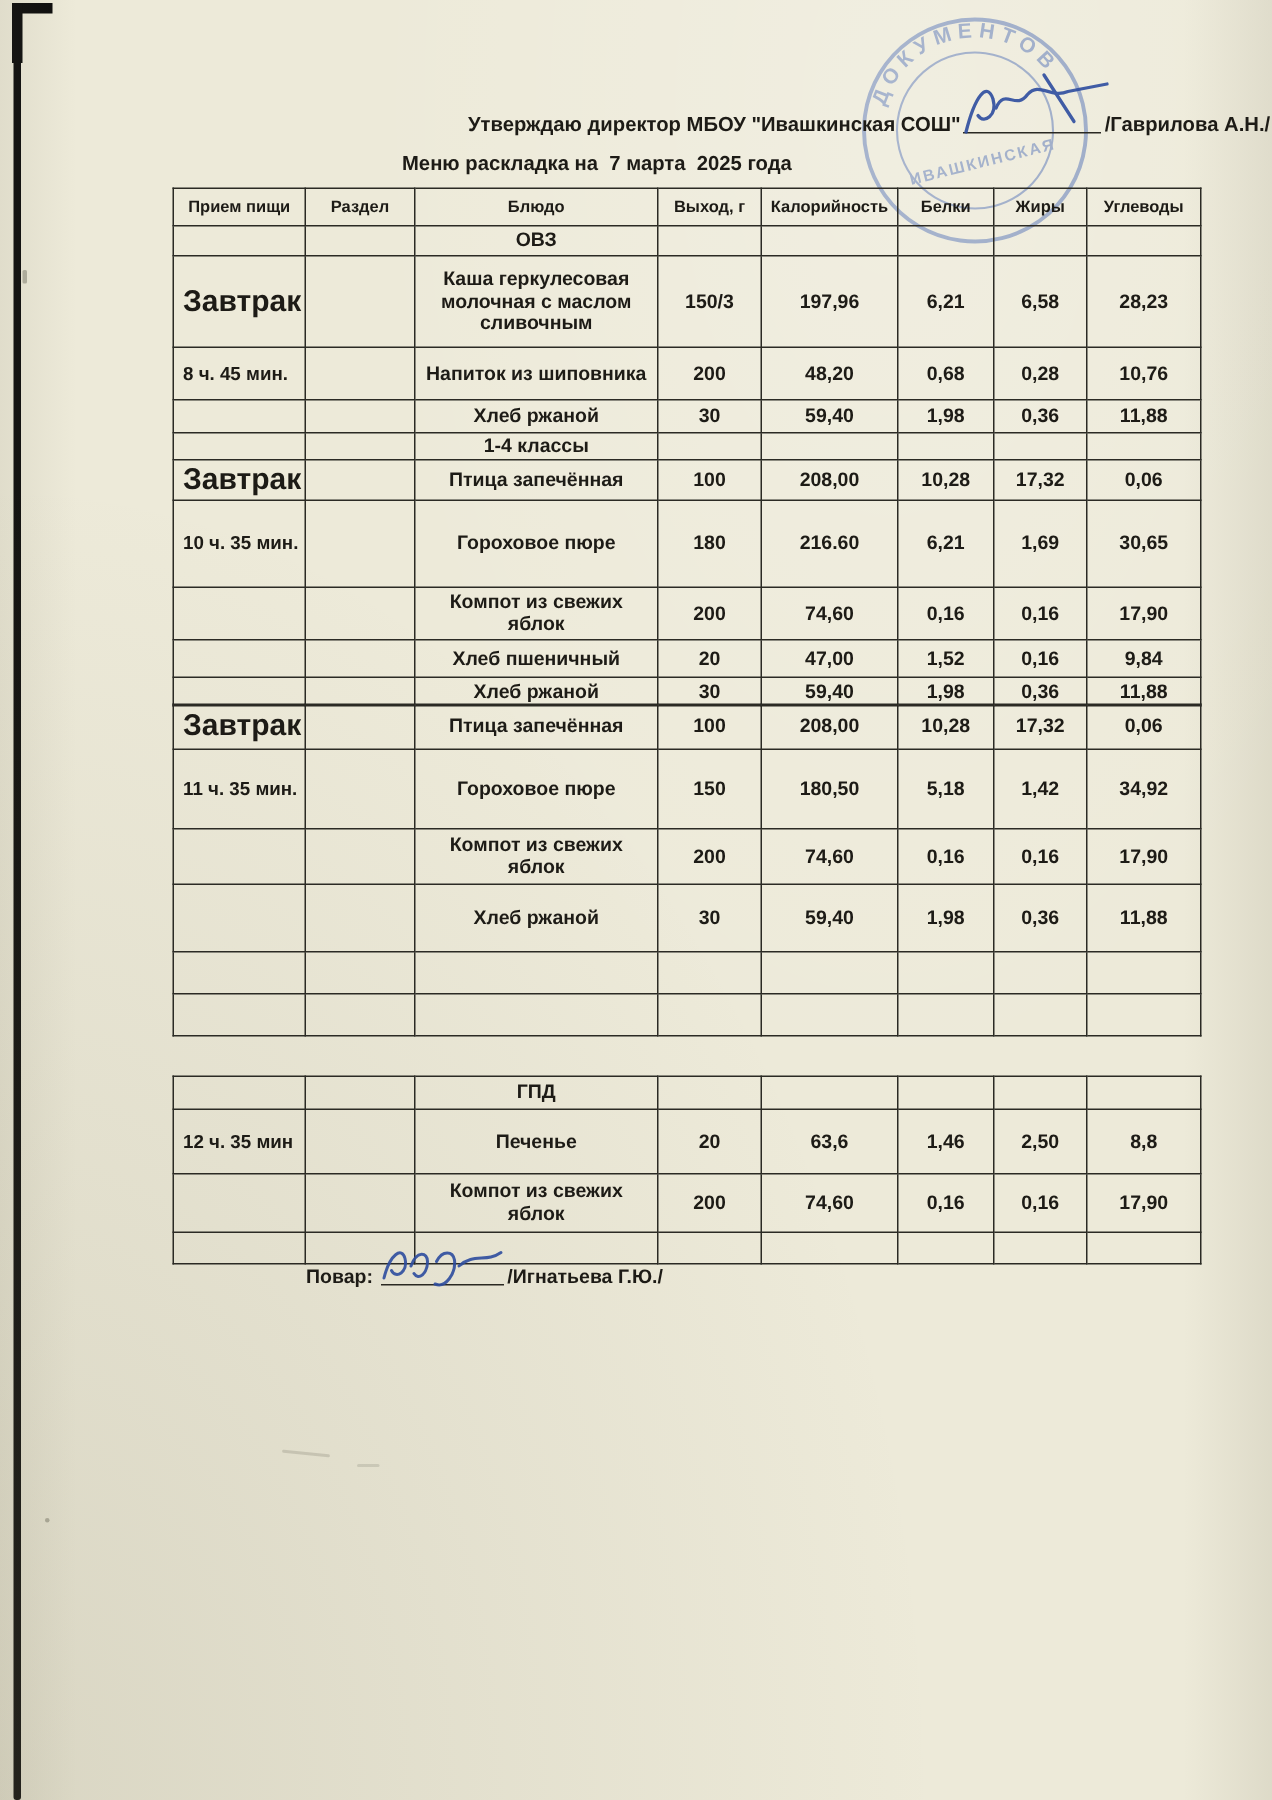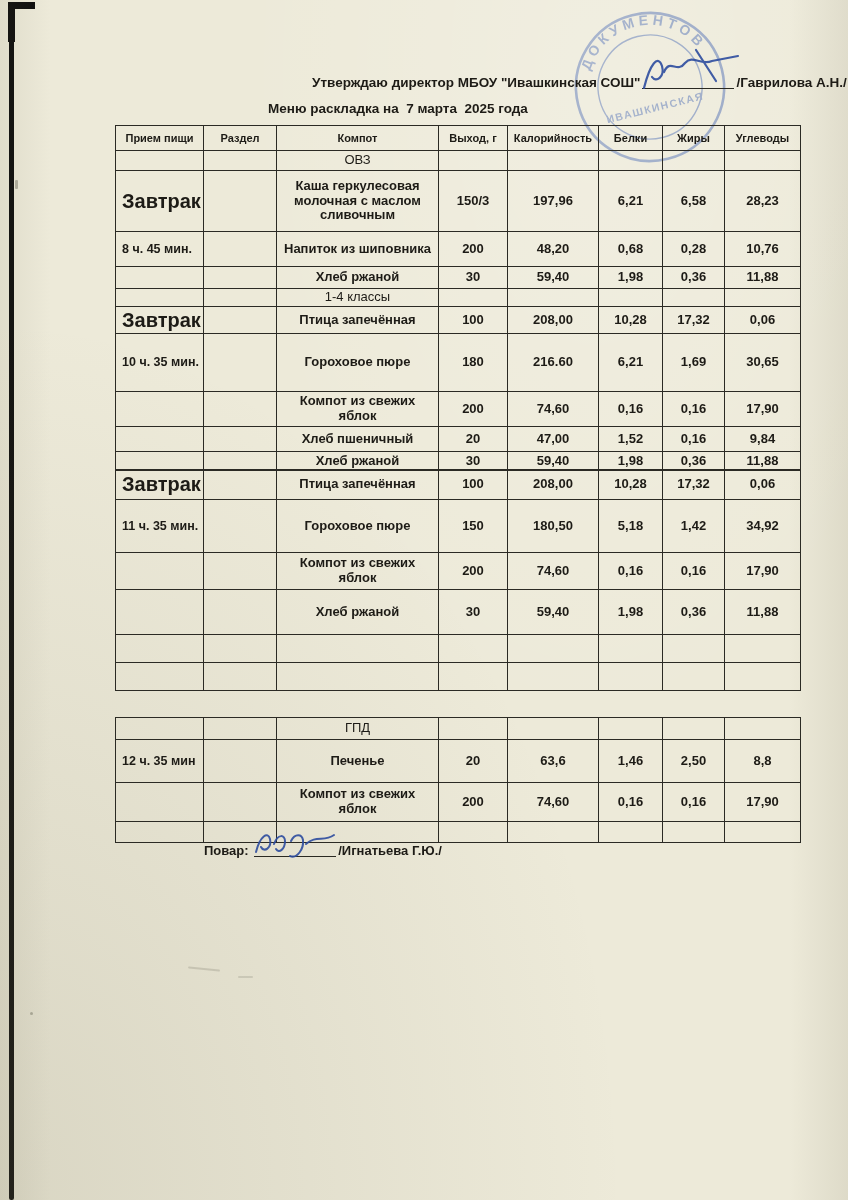--- a/index.html
+++ b/index.html
@@ -55,21 +55,21 @@
   }
   table.menu th, table.menu td{
     border:1.6px solid var(--border,#2b2a24);
     padding:1px 4px;text-align:center;vertical-align:middle;
     font-size:13px;font-weight:600;line-height:1.15;
     color:var(--text_black,#1d1b16);overflow:hidden;
   }
   table.menu th{font-size:11px;height:22px;}
   table.menu td.col-meal{text-align:left;padding-left:6px;font-size:12.5px;}
   table.menu td.col-meal.meal-bold{font-size:20px;font-weight:700;}
-  table.menu td.section-label{font-weight:400;}
+  table.menu td.section-label{font-weight:700;}
   #table-0{top:125px;}
   #table-1{top:469px;}
   #table-2{top:717px;}
 
   
   .cook{
     position:absolute;left:204px;top:843px;display:flex;align-items:baseline;
     font-size:13px;font-weight:600;white-space:pre;z-index:3;
   }
   .cook .sig-underline{width:82px;}
@@ -125,21 +125,21 @@
         <col style="width:69px">
       <col style="width:91px">
         <col style="width:64px">
         <col style="width:62px">
         <col style="width:76px">
     </colgroup>
     <thead>
       <tr>
         <th>Прием пищи</th>
         <th>Раздел</th>
-        <th>Компот</th>
+        <th>Блюдо</th>
         <th>Выход, г</th>
         <th>Калорийность</th>
         <th>Белки</th>
         <th>Жиры</th>
         <th>Углеводы</th>
       </tr>
     </thead>
     <tbody>
         <tr style="height: 20px;">
           <td class="col-meal"></td>

